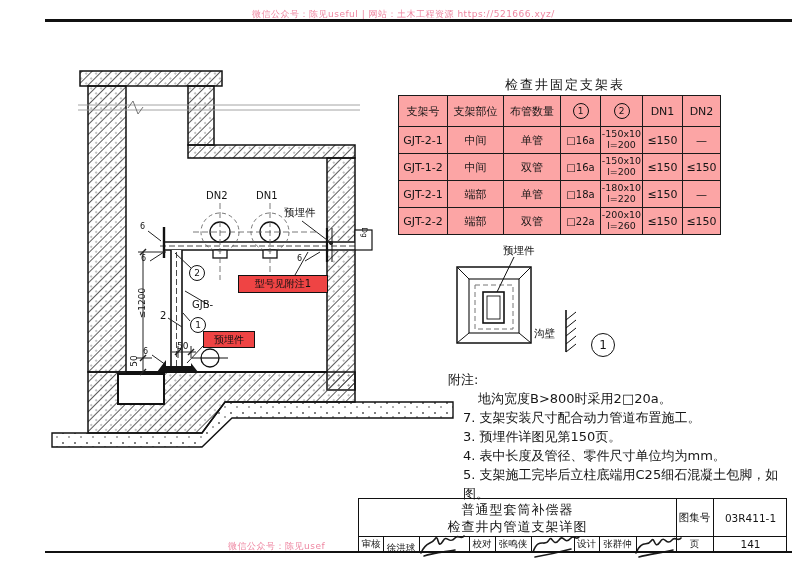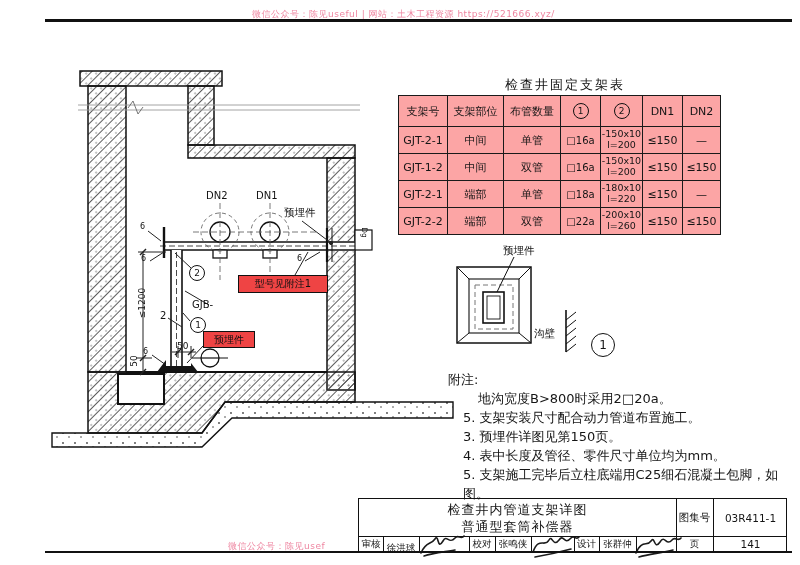--- a/index.html
+++ b/index.html
@@ -268,42 +268,42 @@
 l=260</td>
           <td>≤150</td>
       <td>≤150</td>
     </tr>
   </tbody>
     </table>
 
   <div class="notes">
     <div>附注:</div>
     <div class="i2">地沟宽度B&gt;800时采用2□20a。</div>
-    <div class="i1">5. 支架安装尺寸配合动力管道布置施工。</div>
+    <div class="i1">7. 支架安装尺寸配合动力管道布置施工。</div>
     <div class="i1">3. 预埋件详图见第150页。</div>
     <div class="i1">4. 表中长度及管径、零件尺寸单位均为mm。</div>
     <div class="i1">5. 支架施工完毕后立柱底端用C25细石混凝土包脚，如图。</div>
   </div>
 
   <div class="tb">
     <div class="vline" style="left:317px;height:53px;"></div>
     <div class="vline" style="left:354px;height:53px;"></div>
     <div class="hline" style="top:37px;"></div>
     <div class="vline" style="left:24px;top:37px;height:16px;"></div>
     <div class="vline" style="left:60px;top:37px;height:16px;"></div>
     <div class="vline" style="left:110px;top:37px;height:16px;"></div>
     <div class="vline" style="left:136px;top:37px;height:16px;"></div>
     <div class="vline" style="left:172px;top:37px;height:16px;"></div>
     <div class="vline" style="left:215px;top:37px;height:16px;"></div>
     <div class="vline" style="left:240px;top:37px;height:16px;"></div>
     <div class="vline" style="left:277px;top:37px;height:16px;"></div>
 
     <div class="cell ttl" style="left:0;top:0;width:317px;height:37px;">
+      <span>普通型套筒补偿器</span>
       <span>检查井内管道支架详图</span>
-      <span>普通型套筒补偿器</span>
     </div>
     <div class="cell" style="left:317px;top:0;width:37px;height:37px;">图集号</div>
     <div class="cell" style="left:354px;top:0;width:75px;height:37px;">03R411-1</div>
 
     <div class="cell" style="left:0;top:37px;width:24px;height:16px;font-size:9.5px;">审核</div>
     <div class="cell" style="left:24px;top:37px;width:36px;height:24px;font-size:9.5px;">徐洪球</div>
     <div class="cell" style="left:60px;top:37px;width:50px;height:16px;"></div>
     <div class="cell" style="left:110px;top:37px;width:26px;height:16px;font-size:9.5px;">校对</div>
     <div class="cell" style="left:136px;top:37px;width:36px;height:16px;font-size:9.5px;">张鸣侠</div>
     <div class="cell" style="left:172px;top:37px;width:43px;height:16px;"></div>

